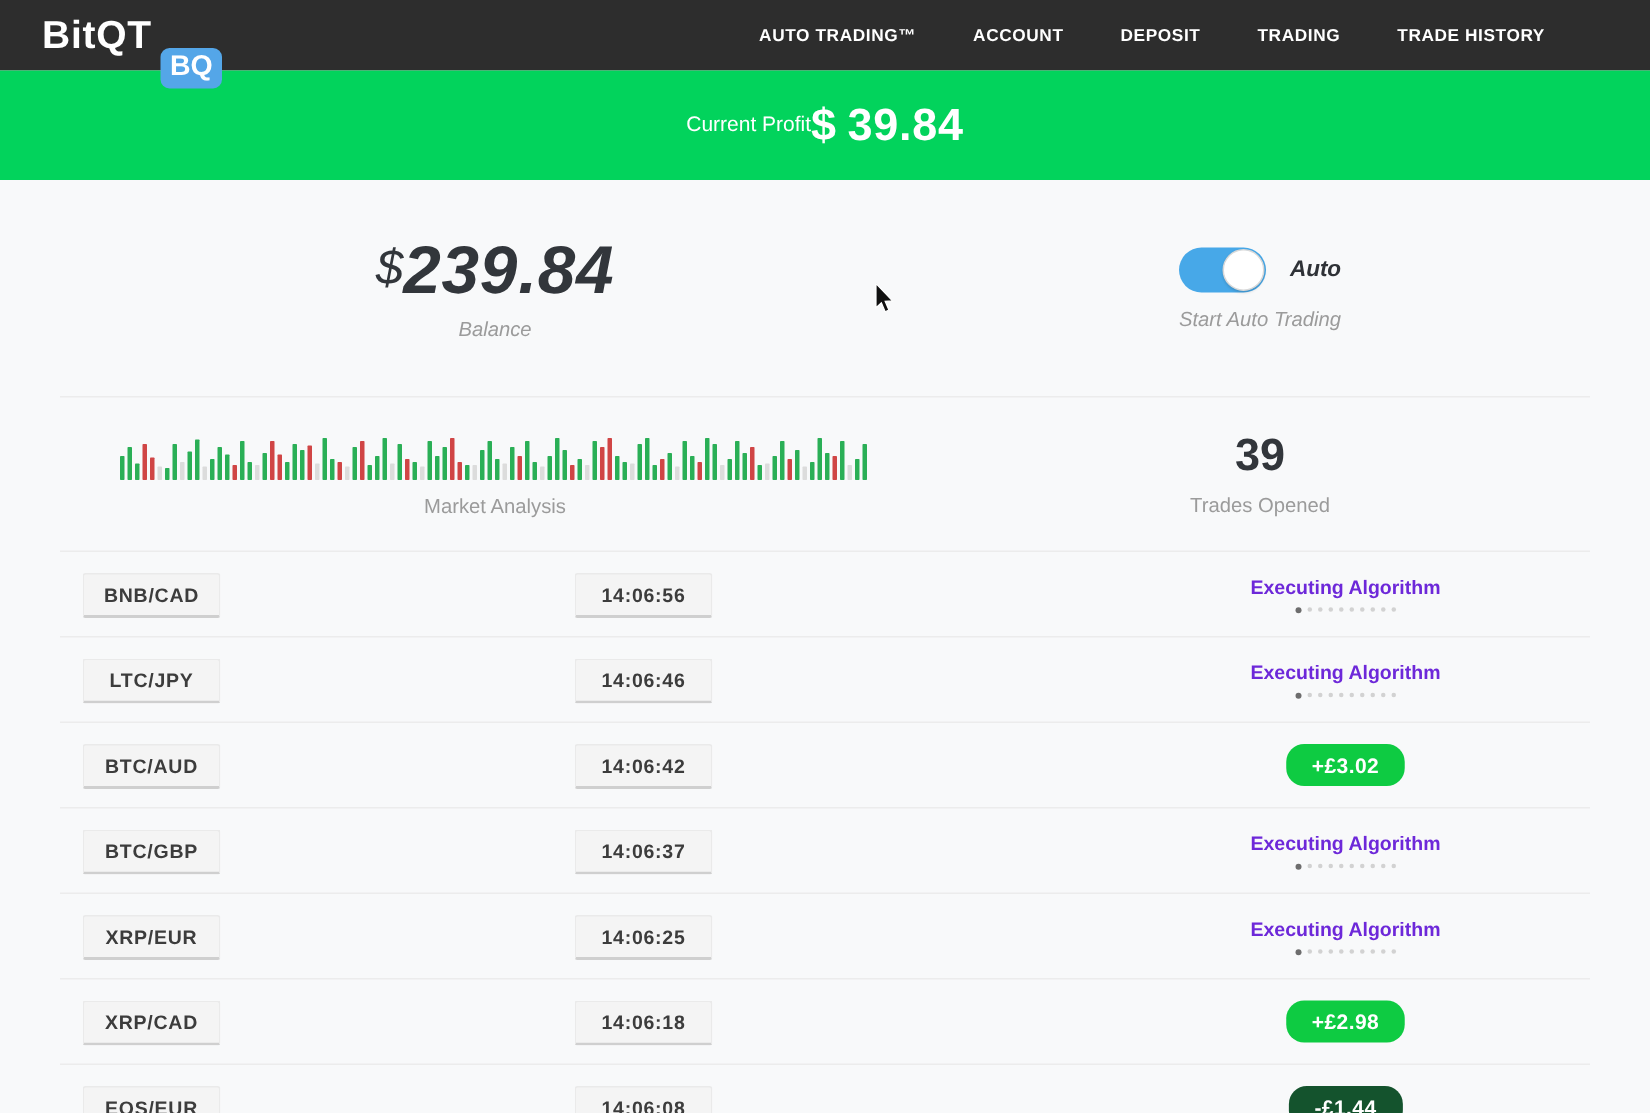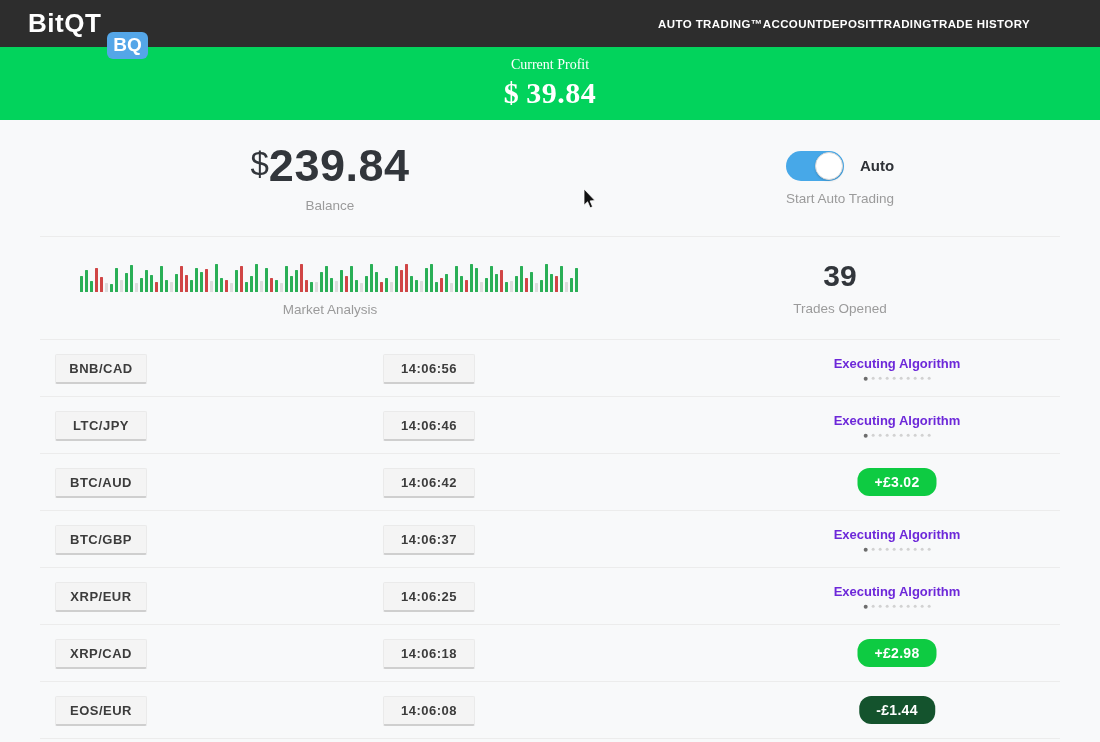--- a/index.html
+++ b/index.html
@@ -6,38 +6,38 @@
   html,body { width:1100px; height:742px; overflow:hidden; background:#f8f9fa;
     font-family:"Liberation Sans", sans-serif; }
 
   
   .topbar { height:47px; background:#2d2d2d; display:flex; align-items:center;
     justify-content:space-between; padding:0 70px 0 28px; }
   .logo { display:flex; align-items:center; cursor:pointer; }
   .logo-text { color:#ffffff; font-size:26px; font-weight:bold; letter-spacing:0.5px; }
   .logo-badge { background:#54a6e8; color:#ffffff; font-size:19px; font-weight:bold;
     border-radius:6px; padding:2px 6px 3px; margin-left:6px;margin-top:44px; }
-  .nav { display:flex; align-items:center; }
+  .nav { display:flex; align-items:center; gap:38px; }
   .nav-item { color:#ffffff; font-size:11.5px; font-weight:bold; letter-spacing:0.4px;
     cursor:pointer; white-space:nowrap; }
 
   
-  .banner { height:73px; background:#02d35c; display:flex; flex-direction:column;
-    align-items:center; justify-content:center; color:#fff;font-family:Liberation Serif, serif; }
+  .banner { height:73px; background:#02d35c; display:flex; flex-direction:row;
+    align-items:center; justify-content:center; color:#fff; }
   .banner-label { font-size:14px; margin-bottom:3px; }
   .banner-value { font-size:30px; font-weight:bold; letter-spacing:0.5px; }
   .banner-value .cur { margin-right:7px; }
 
   
   .section { display:flex; border-bottom:1px solid #ececec; margin:0 40px; }
   .sec-left { width:580px; display:flex; flex-direction:column; align-items:center;
     justify-content:center; }
   .sec-right { width:440px; display:flex; flex-direction:column; align-items:center;
     justify-content:center; }
-  .section-balance { height:117px; }
+  .section-balance { height:145px;font-style:italic; }
   .balance-value { color:#32363b; line-height:1; }
   .balance-value .cur { font-size:33px; font-weight:400; vertical-align:6px; }
   .balance-value .amt { font-size:45px; font-weight:bold; letter-spacing:0.5px; }
   .sub-label { color:#9b9b9b; font-size:13.5px; margin-top:10px; }
   .toggle-row { display:flex; align-items:center; }
   .toggle { width:58px; height:30px; border-radius:15px; background:#47a8e8;
     position:relative; cursor:pointer; }
   .toggle-knob { position:absolute; top:1px; right:1px; width:28px; height:28px;
     border-radius:50%; background:#ffffff; border:1px solid #d8d8d8;
     box-shadow:0 1px 2px rgba(0,0,0,0.15); }

